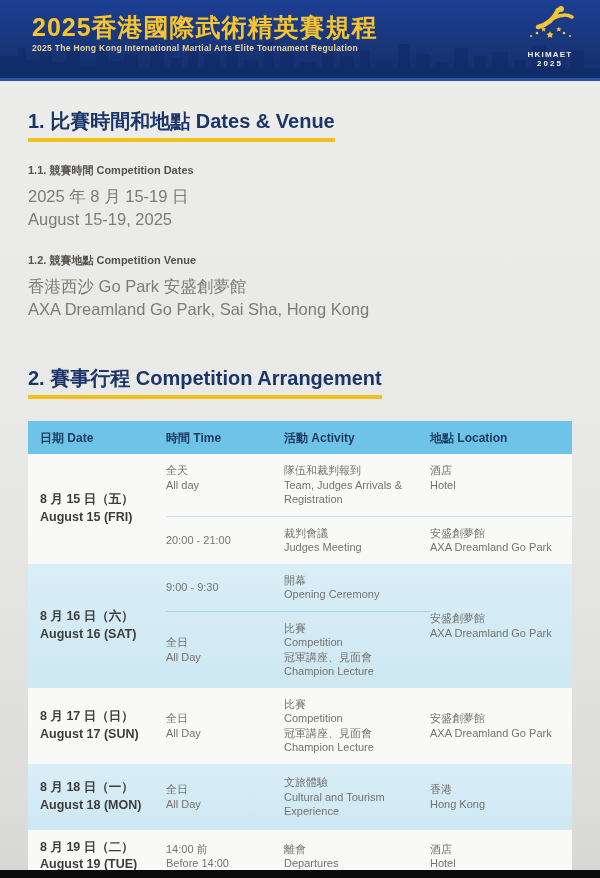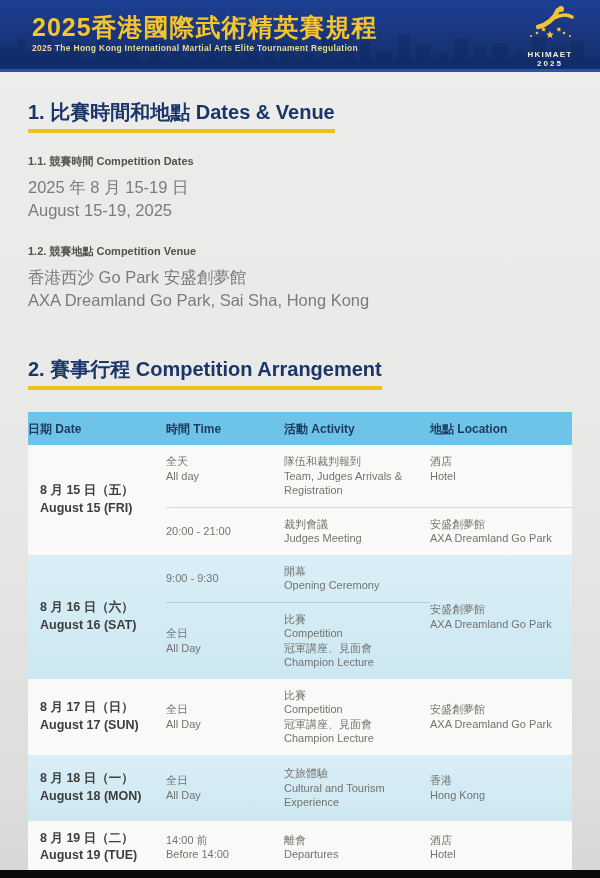--- a/index.html
+++ b/index.html
@@ -5,21 +5,21 @@
   * { margin:0; padding:0; box-sizing:border-box; }
   html,body { width:600px; height:878px; }
   body {
     font-family:"Liberation Sans","DejaVu Sans",sans-serif;
     background:linear-gradient(180deg,#ededeb 0%,#e8e8e6 55%,#dcdcda 92%,#d6d6d4 100%);
     position:relative; overflow:hidden;
   }
 
   
   .banner{
-    position:relative; height:72px;
+    position:relative; height:81px;
     background:linear-gradient(180deg,#1d3f93 0%,#183579 60%,#142e6b 100%);
     border-bottom:3px solid #2d55a6;
     overflow:hidden;
   }
   .skyline{ position:absolute; left:0; bottom:0; width:100%; height:42px; }
   .banner-text{ position:absolute; left:32px; top:12px; z-index:2; }
   .banner-title{
     font-size:25px; font-weight:800; color:#f6c52e; letter-spacing:1px;
     white-space:nowrap; line-height:1.25;
   }
@@ -44,21 +44,21 @@
   .body-line.first{ margin-top:7px; }
 
   
   .table{ width:544px; margin-top:22px; border-bottom:1px solid #bccfd6; }
   .trow{ display:grid; grid-template-columns:138px 118px 146px 142px; }
   .thead{ background:#6ec4e8; }
   .th{
     font-size:12px; font-weight:800; color:#1d3a5e;
     padding:10px 8px 9px 0; line-height:1.2;
   }
-  .th.c1{ }
+  .th.c1{ padding-left:12px; }
   .row-white{ background:#f9f9f7; }
   .row-blue{ background:linear-gradient(180deg,#daeef7 0%,#cde8f2 100%); }
   .cell{
     font-size:11px; color:#73736f; line-height:1.32; white-space:pre-line;
     padding:9px 8px 9px 0; display:flex; flex-direction:column; justify-content:center;
   }
   .cell.top{ justify-content:flex-start; }
   .cell.date{
     font-weight:700; color:#3d3d3b; font-size:12.5px; line-height:1.4;
     padding-left:12px; white-space:pre-line;

